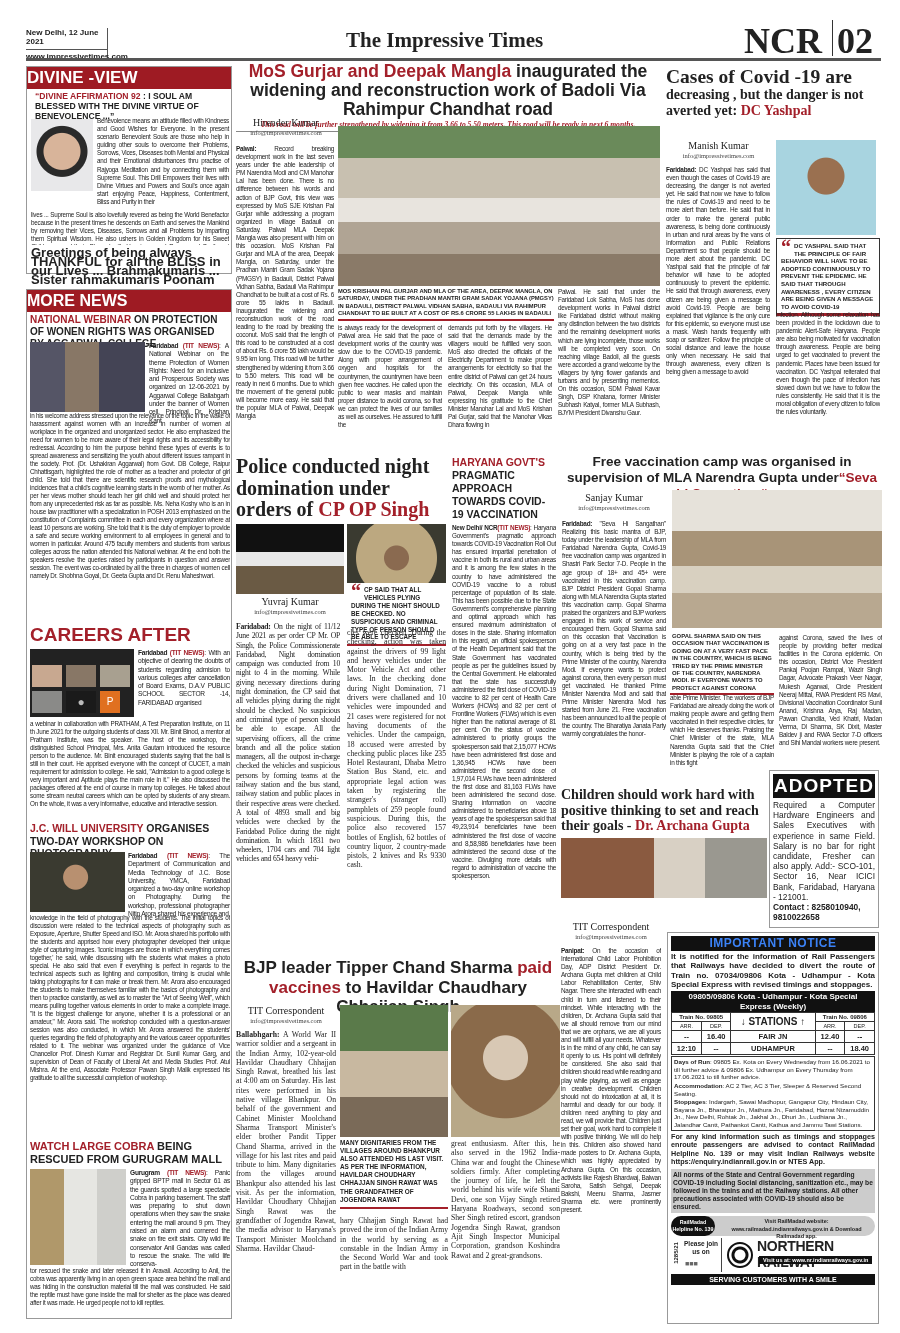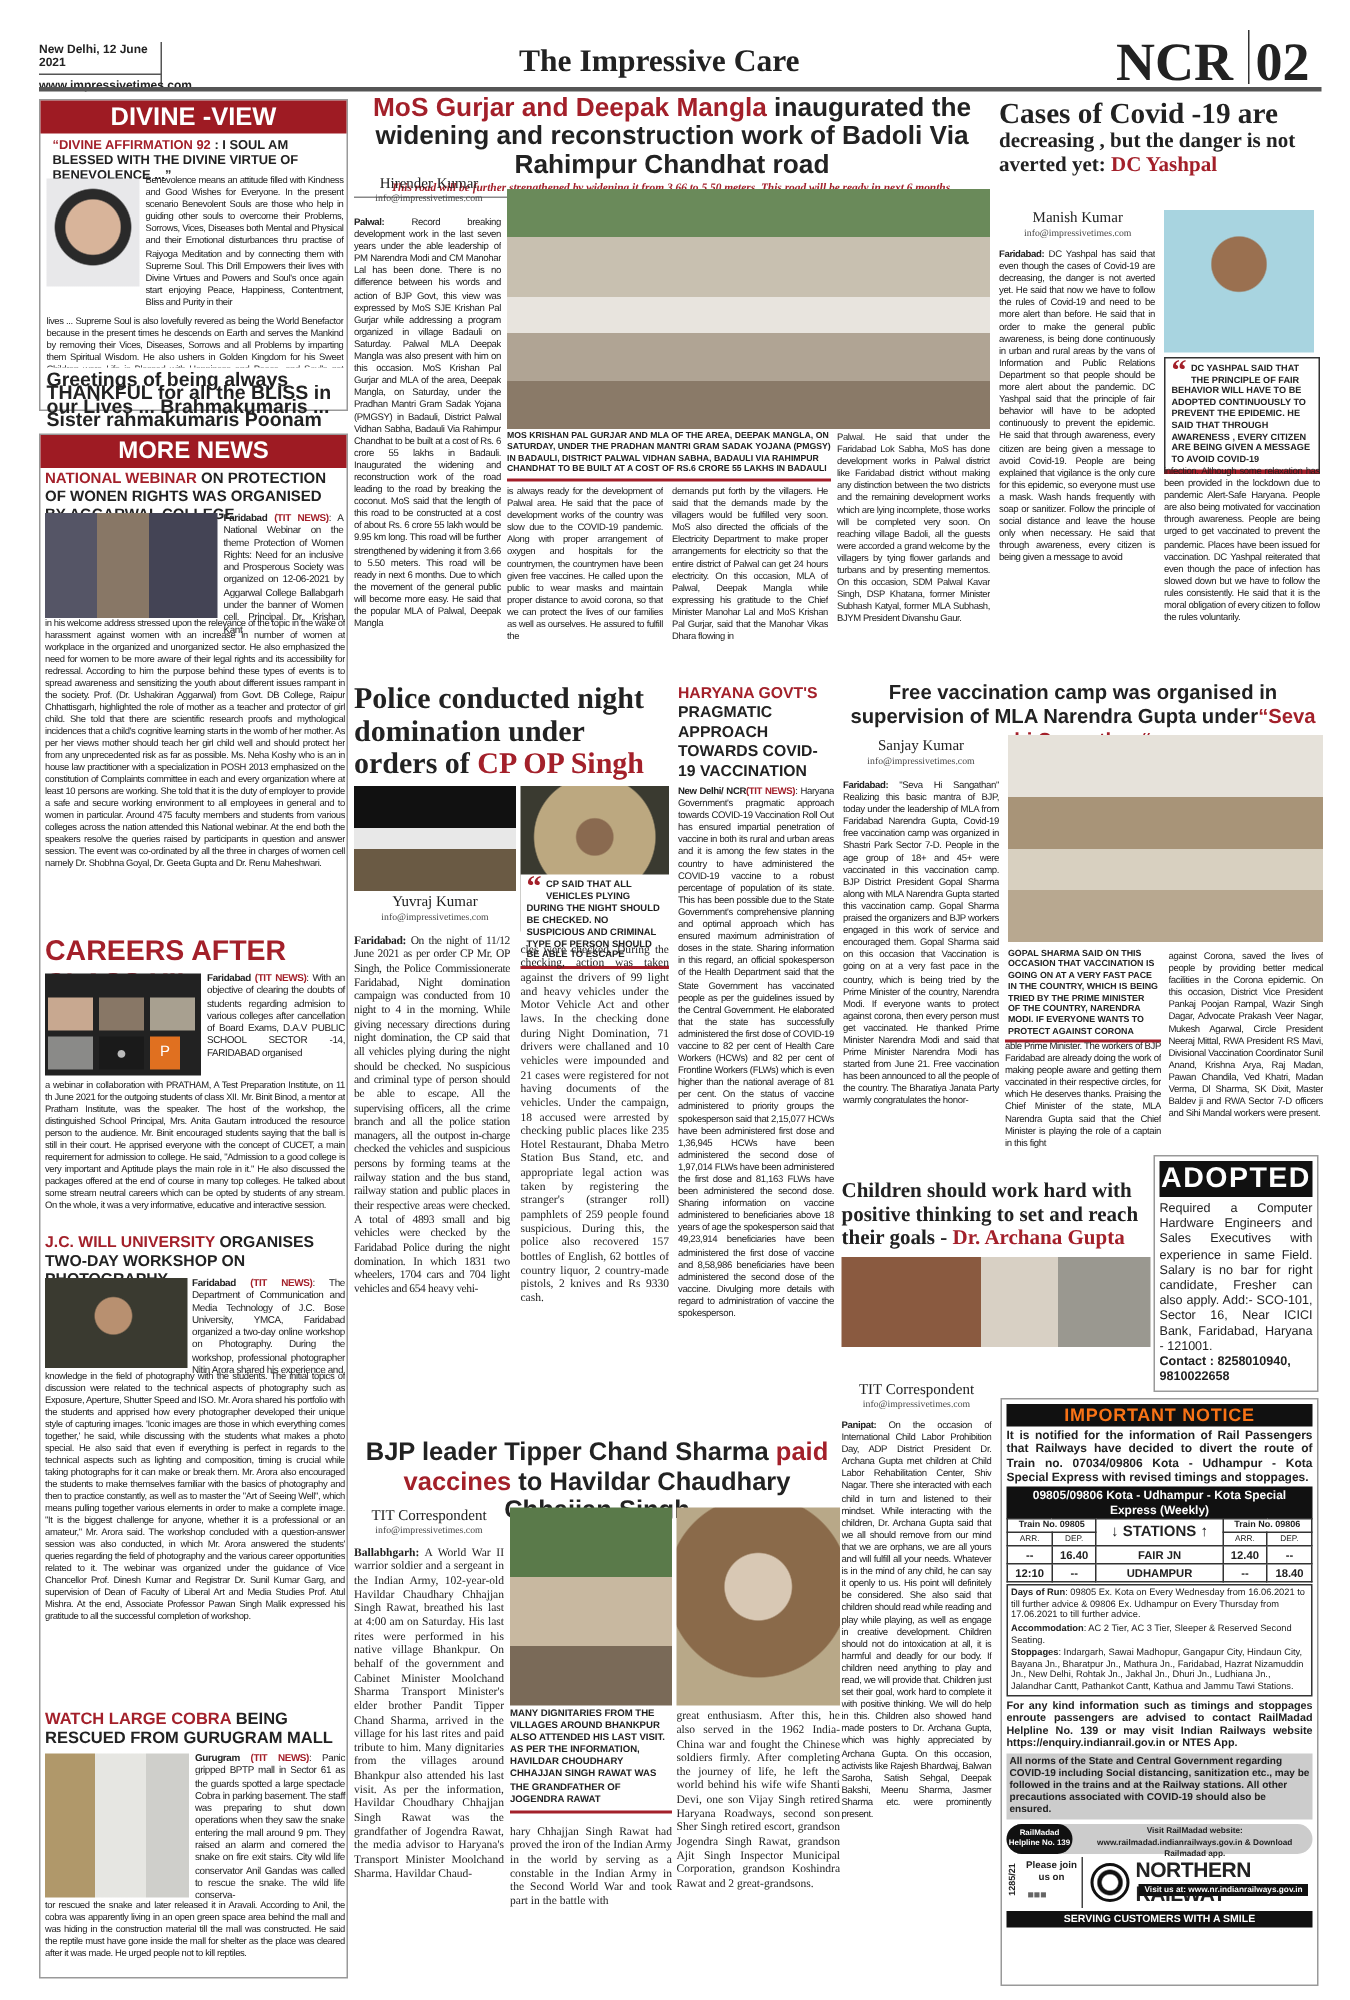--- a/index.html
+++ b/index.html
@@ -10,34 +10,34 @@
   .red { color: #a3202a; }
   .body-text { font-size: 7.4px; line-height: 9.6px; text-align: justify; color: #222; font-family: "Liberation Sans", sans-serif; letter-spacing: -0.25px; }
   .serif-body { font-family: "Liberation Serif", serif; font-size: 8.6px; line-height: 10.3px; text-align: justify; }
   .photo { background: linear-gradient(135deg, #8a7a68, #c8b8a0 40%, #5a6a58 70%, #9aa090); }
   .photo.blue { background: linear-gradient(135deg, #6a8aa8, #c0d4e4 45%, #7d93a8); }
   .photo.dark { background: linear-gradient(135deg, #2a2a2a, #4a4a44 50%, #6a6656); }
   .byline { font-family: "Liberation Serif", serif; font-size: 10px; text-align: center; }
   .email { font-family: "Liberation Serif", serif; font-size: 6.5px; text-align: center; color: #444; }
   .pull { border: 1px solid #333; border-bottom: 3px solid #a3202a; font-weight: bold; font-size: 7.3px; line-height: 9px; text-transform: uppercase; padding: 3px 4px; background: #fff; }
   .quote-mark { color: #a3202a; font-size: 20px; font-weight: bold; line-height: 10px; font-family: "Liberation Serif", serif; float: left; margin-right: 3px; }
-  .redbar { background: #9e1b23; color: #fff; text-align: center; font-weight: bold; }
+  .redbar { background: #9e1b23; color: #fff; text-align: left; font-weight: bold; }
   table.trains { border-collapse: collapse; width: 100%; font-size: 7.5px; }
   table.trains td { border: 1px solid #333; text-align: center; padding: 1px 2px; font-weight: bold; }
 </style>
 </head>
 <body>
 
 <div class="abs" style="left:26px;top:22px;width:855px;height:40px;">
   <div class="abs" style="left:0;top:6px;width:82px;height:32px;border-right:1px solid #555;">
     <div class="cond" style="font-size:8px;font-weight:bold;">New Delhi, 12 June 2021</div>
     <div style="border-top:1px solid #555;margin:3px 0 2px 0;width:82px;"></div>
     <div class="cond" style="font-size:8px;font-weight:bold;">www.impressivetimes.com</div>
   </div>
-  <div class="abs serif" style="left:320px;top:6px;font-size:21px;font-weight:bold;">The Impressive Care</div>
+  <div class="abs serif" style="left:320px;top:6px;font-size:21px;font-weight:bold;">The Impressive Times</div>
   <div class="abs serif" style="left:718px;top:-2px;font-size:36px;font-weight:bold;">NCR</div>
   <div class="abs" style="left:806px;top:-2px;width:1px;height:36px;background:#333;"></div>
   <div class="abs serif" style="left:811px;top:-2px;font-size:36px;font-weight:bold;">02</div>
 </div>
 <div class="abs" style="left:26px;top:58px;width:855px;height:3px;background:#555;"></div>
 
 <div class="abs" style="left:26px;top:66px;width:206px;height:208px;border:1px solid #999;">
   <div class="redbar" style="font-size:17px;height:22px;line-height:22px;">DIVINE -VIEW</div>
   <div style="padding:2px 8px;font-size:8.6px;font-weight:bold;line-height:10px;">
     <span class="red">“DIVINE AFFIRMATION 92</span><span> : I SOUL AM BLESSED WITH THE DIVINE VIRTUE OF BENEVOLENCE ...”</span>
@@ -184,21 +184,21 @@
   </div>
   <div class="abs photo" style="left:0;top:51px;width:206px;height:60px;background:linear-gradient(90deg,#8a5a40 0 45%,#d8d0c4 45% 70%,#9a9890 70%);"></div>
   <div class="abs byline" style="left:0;top:134px;width:100px;">TIT Correspondent</div>
   <div class="abs email" style="left:0;top:146px;width:100px;">info@impressivetimes.com</div>
   <div class="abs body-text" style="left:0;top:160px;width:100px;font-size:6.4px;line-height:8.1px;height:370px;overflow:hidden;">
     <b>Panipat:</b> <span>On the occasion of International Child Labor Prohibition Day, ADP District President Dr. Archana Gupta met children at Child Labor Rehabilitation Center, Shiv Nagar. There she interacted with each child in turn and listened to their mindset. While interacting with the children, Dr. Archana Gupta said that we all should remove from our mind that we are orphans, we are all yours and will fulfill all your needs. Whatever is in the mind of any child, he can say it openly to us. His point will definitely be considered. She also said that children should read while reading and play while playing, as well as engage in creative development. Children should not do intoxication at all, it is harmful and deadly for our body. If children need anything to play and read, we will provide that. Children just set their goal, work hard to complete it with positive thinking. We will do help in this. Children also showed hand made posters to Dr. Archana Gupta, which was highly appreciated by Archana Gupta. On this occasion, activists like Rajesh Bhardwaj, Balwan Saroha, Satish Sehgal, Deepak Bakshi, Meenu Sharma, Jasmer Sharma etc. were prominently present.</span>
   </div>
 </div>
 
 <div class="abs" style="left:667px;top:932px;width:212px;height:392px;border:1px solid #999;padding:3px;font-family:'Liberation Sans',sans-serif;">
-  <div style="background:#111;color:#f97316;text-align:center;font-weight:bold;font-size:12px;height:15px;line-height:15px;letter-spacing:0.5px;">IMPORTANT NOTICE</div>
+  <div style="background:#111;color:#3b82f6;text-align:center;font-weight:bold;font-size:12px;height:15px;line-height:15px;letter-spacing:0.5px;">IMPORTANT NOTICE</div>
   <div style="font-size:8px;line-height:9.3px;font-weight:bold;text-align:justify;margin-top:1px;">It is notified for the information of Rail Passengers that Railways have decided to divert the route of Train no. 07034/09806 Kota - Udhampur - Kota Special Express with revised timings and stoppages.</div>
   <div style="background:#111;color:#fff;text-align:center;font-weight:bold;font-size:8px;line-height:9.5px;padding:1px 10px;margin-top:2px;">09805/09806 Kota - Udhampur - Kota Special Express (Weekly)</div>
   <table class="trains">
     <tbody>
         <tr>
       <td colspan="2" style="font-size:6px;">Train No. 09805</td>
       <td rowspan="2" style="font-size:10px;"><span>↓</span> <span>STATIONS</span> <span>↑</span></td>
       <td colspan="2" style="font-size:6px;">Train No. 09806</td>
     </tr>
     <tr>

